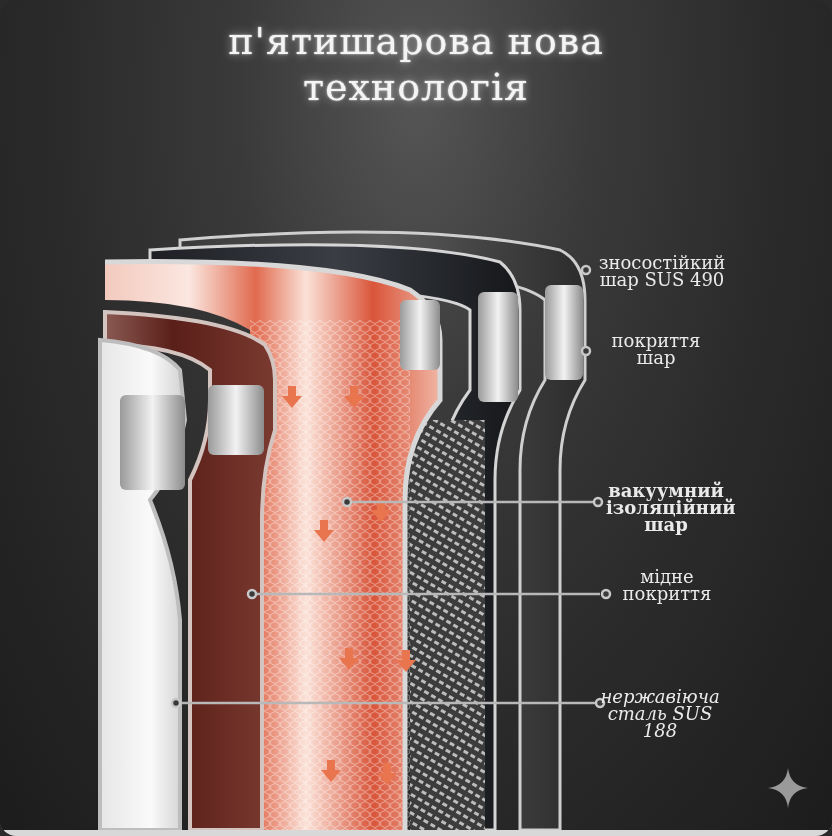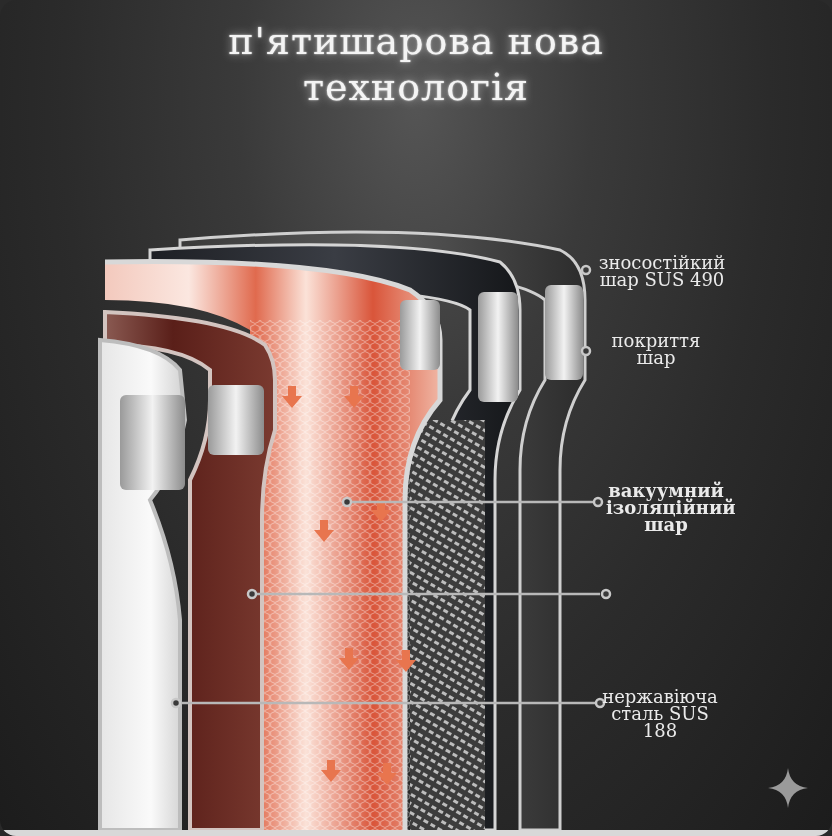--- a/index.html
+++ b/index.html
@@ -125,21 +125,25 @@
   </div>
   <div class="label" style="left:596px;top:332px;width:120px;">
     <span>покриття</span>
     <span>шар</span>
   </div>
   <div class="label" style="left:606px;top:482px;width:120px;font-weight:bold;">
     <span>вакуумний</span>
     <span>ізоляційний</span>
     <span>шар</span>
   </div>
-  <div class="label" style="left:600px;top:688px;width:120px;">
+  <div class="label" style="left:612px;top:568px;width:110px;">
+    <span>мідне</span>
+    <span>покриття</span>
+  </div>
+  <div class="label" style="left:600px;top:688px;width:120px;font-style:italic;">
     <span>нержавіюча</span>
     <span>сталь SUS</span>
     <span>188</span>
   </div>
 
   <svg class="sparkle" viewBox="0 0 40 40">
     <path d="M20 0 Q22 18 40 20 Q22 22 20 40 Q18 22 0 20 Q18 18 20 0 Z" fill="#9a9a9a"></path>
   </svg>
 
   <div class="bottom-bar"></div>

